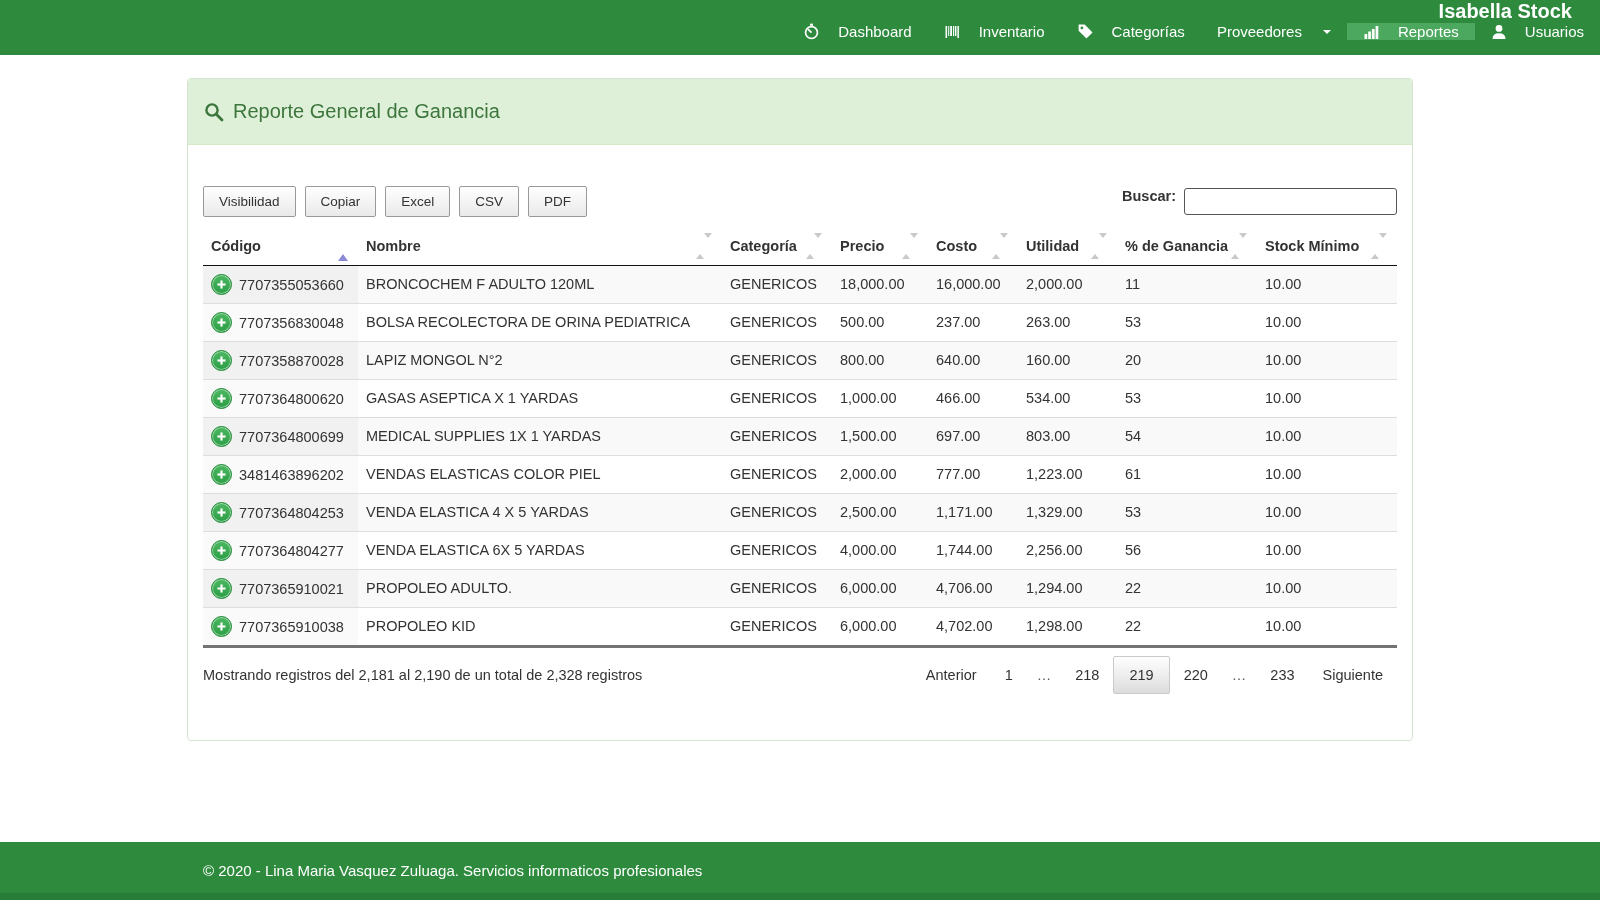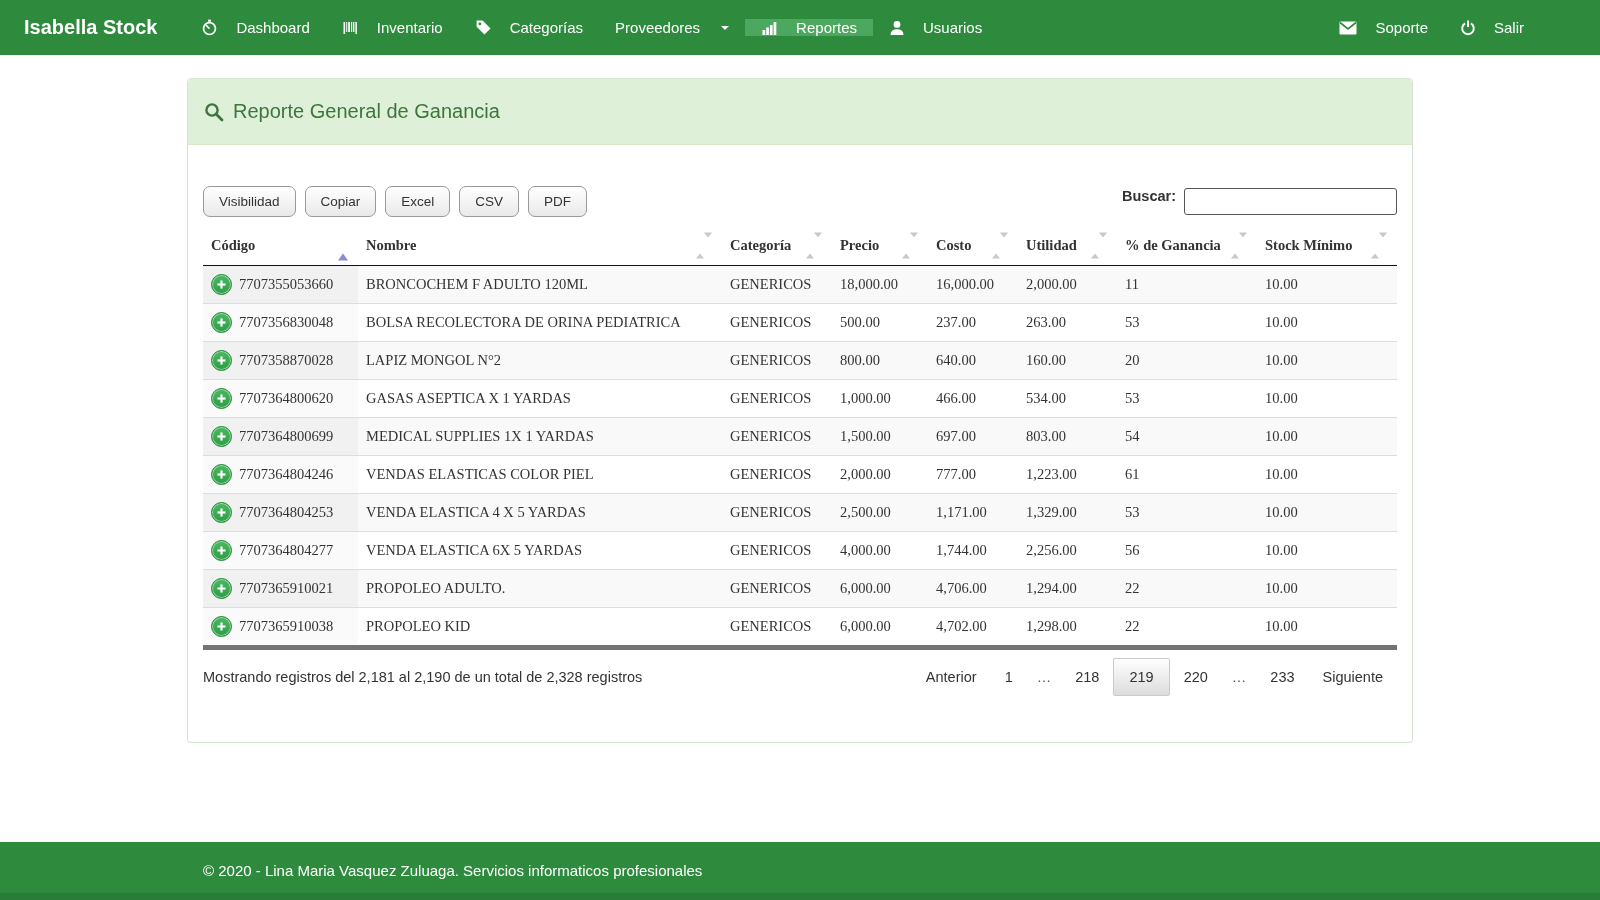--- a/index.html
+++ b/index.html
@@ -5,21 +5,21 @@
   * { box-sizing: border-box; margin: 0; padding: 0; }
   html, body { background: #ffffff; }
   body {
     font-family: "Liberation Sans", "DejaVu Sans", sans-serif;
     font-size: 14px; color: #333;
     min-height: 900px; display: flex; flex-direction: column;
   }
   
   .navbar {
     height: 55px; background: #2E8B3E; color: #fff;
-    display: flex; align-items: center; width: 100%;
+    display: flex; align-items: flex-end; width: 100%; flex-direction: column;
   }
   .brand {
     font-size: 20px; font-weight: bold; color: #fff;
     display: flex; align-items: center; padding: 0 28px 0 24px; white-space: nowrap;
   }
   .nav-left, .nav-right { display: flex; align-items: stretch; }
   .nav-right { margin-left: auto; padding-right: 60px; }
   .nav-item {
     display: flex; align-items: center; gap: 18px;
     padding: 0 16px; color: #fff; font-size: 15px; cursor: pointer;
@@ -47,35 +47,34 @@
   }
   .panel-body { padding: 15px 15px 46px 15px; }
   
   .dt-row {
     margin-top: 26px; margin-bottom: 10px;
     display: flex; align-items: center; justify-content: space-between;
   }
   .dt-buttons { display: flex; gap: 9px; }
   .dt-btn {
     font-family: inherit; font-size: 13.5px; color: #333;
-    padding: 7px 15px; border: 1px solid #999; border-radius: 7px;
+    padding: 7px 15px; border: 1px solid #999; border-radius: 2px;
     background: linear-gradient(to bottom, #ffffff 0%, #e9e9e9 100%);
     cursor: pointer;
   }
   .search-wrap { display: flex; align-items: flex-start; gap: 8px; }
   .search-wrap label { font-weight: bold; font-size: 14.5px; }
   .search-wrap input {
     width: 213px; height: 27px; border: 1px solid #555; border-radius: 3px;
     font-family: inherit; font-size: 14px; padding: 2px 6px;
   }
   
   table.dataTable {
     width: 100%; border-collapse: collapse; border-spacing: 0;
-    border-bottom: 5px solid #737373;
-    font-family: Liberation Serif, serif;
+    border-bottom: 3px solid #737373;
   }
   table.dataTable thead th {
     text-align: left; font-weight: bold; font-size: 14.5px; color: #333;
     padding: 10px 22px 10px 8px; position: relative; height: 38px;
     border-bottom: 1px solid #111; white-space: nowrap; cursor: pointer;
   }
   th.col-codigo { padding-left: 21px; }
   .sort { position: absolute; right: 10px; top: 50%; transform: translateY(-50%); }
   .tri-up, .tri-down {
     width: 0; height: 0; margin: 0 auto;
@@ -183,40 +182,20 @@
       <span>Reportes</span>
     </a>
     <a class="nav-item">
       <span class="nav-ico">
         <svg width="16" height="16" viewBox="0 0 16 16">
             <circle cx="8" cy="4.4" r="3.4" fill="#fff"></circle>
             <path d="M1.5 15 Q1.5 9.2 8 9.2 Q14.5 9.2 14.5 15 Z" fill="#fff"></path>
           </svg>
       </span>
       <span>Usuarios</span>
-    </a>
-  </div>
-  <div class="nav-right">
-    <a class="nav-item">
-      <span class="nav-ico">
-        <svg width="18" height="14" viewBox="0 0 18 14">
-            <rect x="0.5" y="0.5" width="17" height="13" rx="1.2" fill="#fff"></rect>
-            <path d="M1 1.5 L9 8 L17 1.5" fill="none" stroke="#2E8B3E" stroke-width="1.7"></path>
-          </svg>
-      </span>
-      <span>Soporte</span>
-    </a>
-    <a class="nav-item">
-      <span class="nav-ico">
-        <svg width="16" height="16" viewBox="0 0 16 16">
-            <path d="M5.1 3.4 A5.8 5.8 0 1 0 10.9 3.4" fill="none" stroke="#fff" stroke-width="2"></path>
-            <line x1="8" y1="0.5" x2="8" y2="7" stroke="#fff" stroke-width="2"></line>
-          </svg>
-      </span>
-      <span>Salir</span>
     </a>
   </div>
 </nav>
 
 <main>
   <div class="container">
     <div class="panel">
       <div class="panel-heading">
         <span style="display:inline-flex;">
           <svg width="20" height="20" viewBox="0 0 20 20">
@@ -375,21 +354,21 @@
     <td>54</td>
     <td>10.00</td>
   </tr>
               <tr>
     <td class="col-codigo">
       <span class="plus-btn">
         <svg width="9" height="9" viewBox="0 0 10 10">
                       <line x1="5" y1="0.5" x2="5" y2="9.5" stroke="#fff" stroke-width="2.4"></line>
                       <line x1="0.5" y1="5" x2="9.5" y2="5" stroke="#fff" stroke-width="2.4"></line>
                     </svg>
-      </span><span class="codigo-text">7707364804246</span>
+      </span><span class="codigo-text">3481463896202</span>
     </td>
     <td>VENDAS ELASTICAS COLOR PIEL</td>
     <td>GENERICOS</td>
     <td>2,000.00</td>
     <td>777.00</td>
     <td>1,223.00</td>
     <td>61</td>
     <td>10.00</td>
   </tr>
               <tr>

